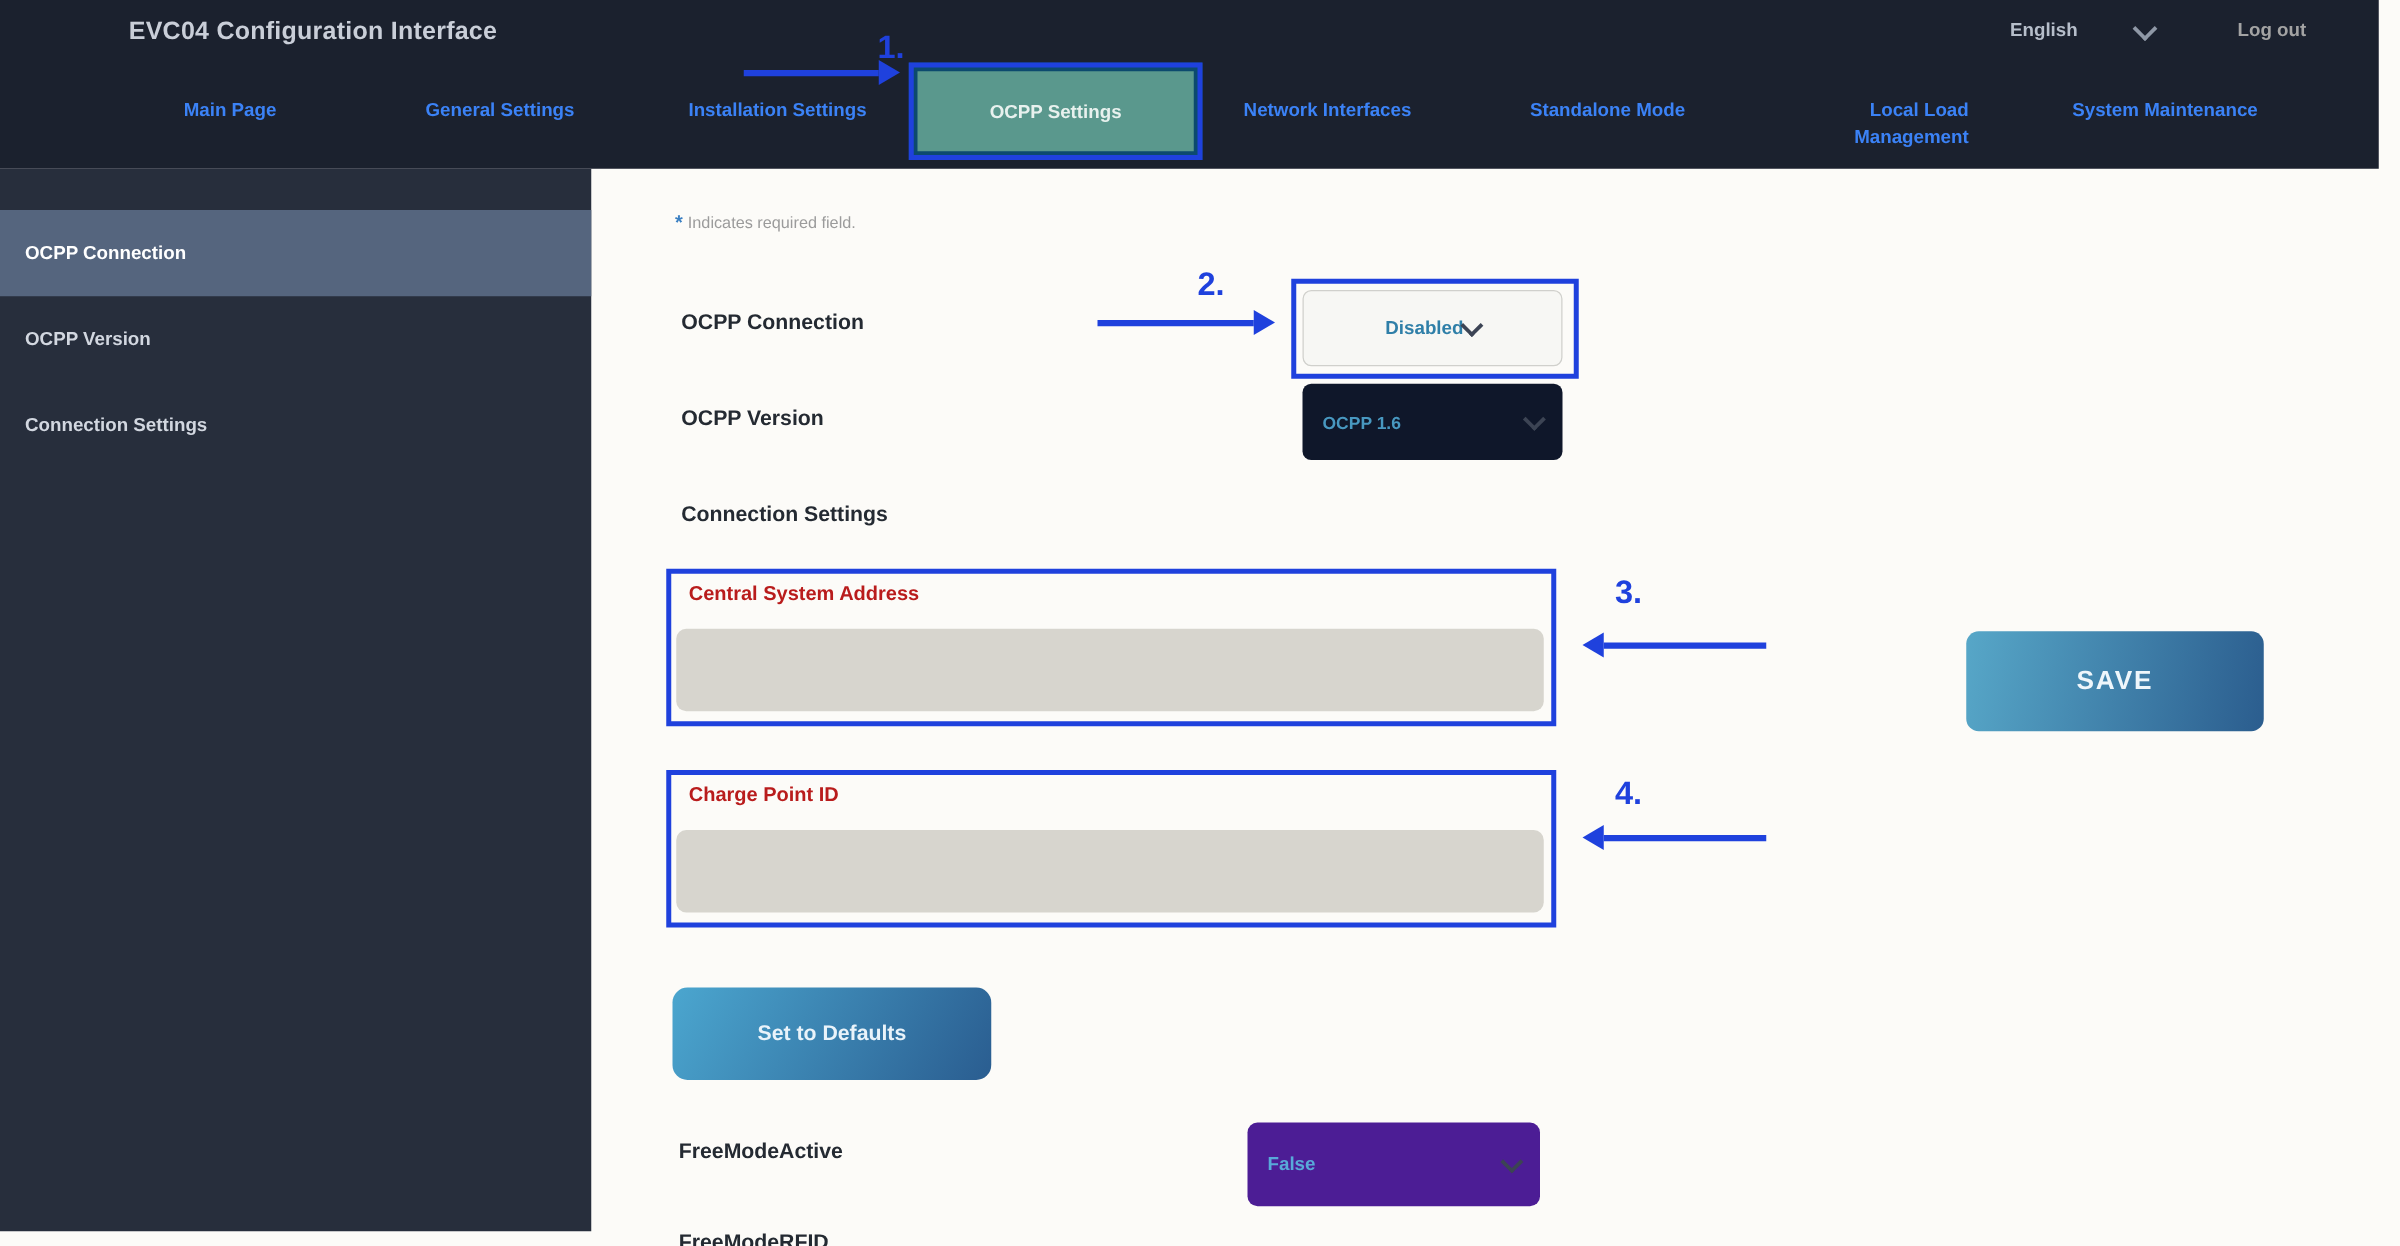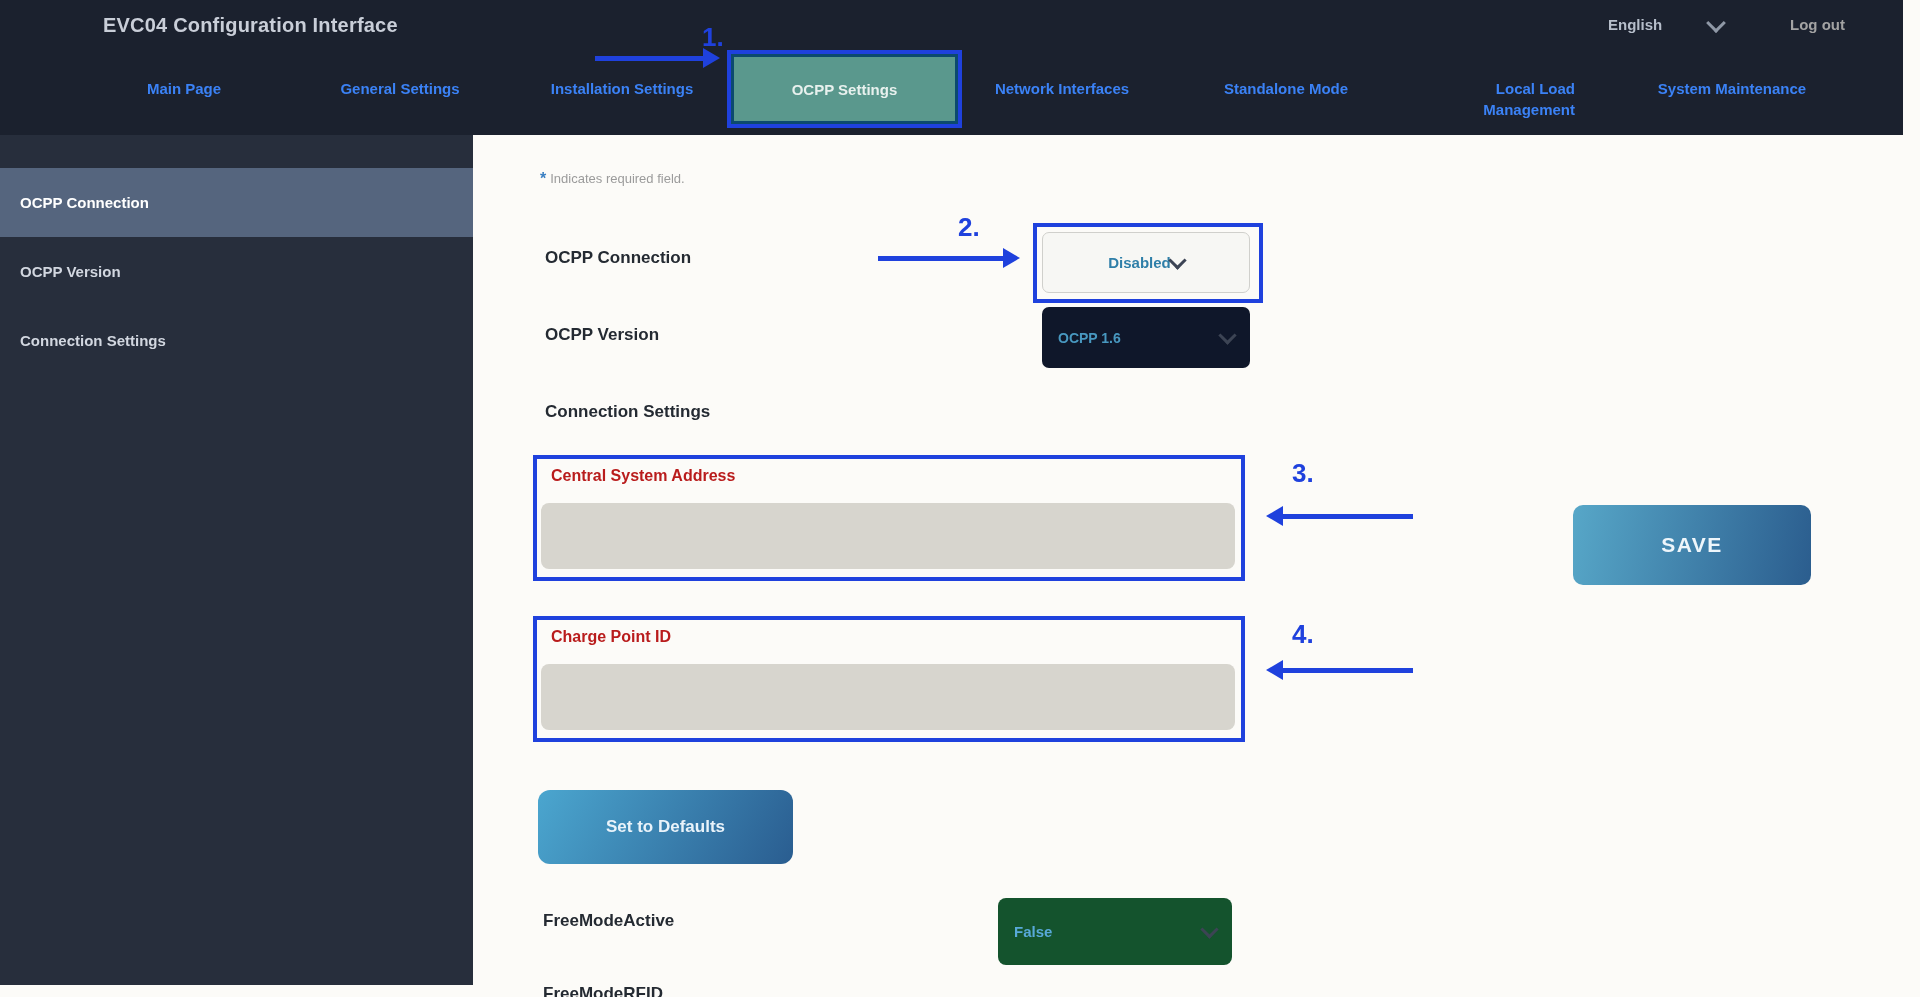--- a/index.html
+++ b/index.html
@@ -29,21 +29,21 @@
   .req-note{position:absolute;left:540px;top:170px;font-size:13px;color:#9b9b9b;}
   .req-star{color:#3a7fc2;font-size:16px;font-weight:bold;vertical-align:-1px;margin-right:4px;}
   .field-label{position:absolute;font-size:17px;font-weight:bold;color:#242a32;}
   .section-heading{position:absolute;left:545px;top:402px;font-size:17px;font-weight:bold;color:#242a32;}
   
   .select-box{position:absolute;box-sizing:border-box;border-radius:7px;display:flex;align-items:center;justify-content:space-between;padding:0 16px;cursor:pointer;}
   .select-box .val{font-size:15px;font-weight:bold;}
   .sb-chev{width:10px;height:10px;border-right:3px solid #3c4454;border-bottom:3px solid #3c4454;transform:rotate(45deg);margin-top:-5px;}
   .dd-light{background:#f7f7f4;border:1px solid #d0d0cc;}
   .dd-gray{background:#0f172a;border:none;}
-  .dd-gray2{background:#14532d;border:none;align-items:center;}
+  .dd-gray2{background:#4c1d95;border:none;align-items:center;}
   .teal-text{color:#2f7fa8;}
   .teal-text2{color:#4898c0;}
   .blue-text{color:#58a9d9;}
   
   .anno-box{position:absolute;border:4px solid #1f41dd;box-sizing:border-box;background:transparent;}
   .anno-num{position:absolute;font-size:26px;font-weight:bold;color:#1f41dd;font-family:"Liberation Sans",sans-serif;}
   .arrow{position:absolute;height:20px;}
   .arrow .shaft{position:absolute;top:8px;height:5px;background:#1f41dd;}
   .arrow .head-r{position:absolute;right:0;top:0;width:0;height:0;border-top:10px solid transparent;border-bottom:10px solid transparent;border-left:17px solid #1f41dd;}
   .arrow .head-l{position:absolute;left:0;top:0;width:0;height:0;border-top:10px solid transparent;border-bottom:10px solid transparent;border-right:17px solid #1f41dd;}

